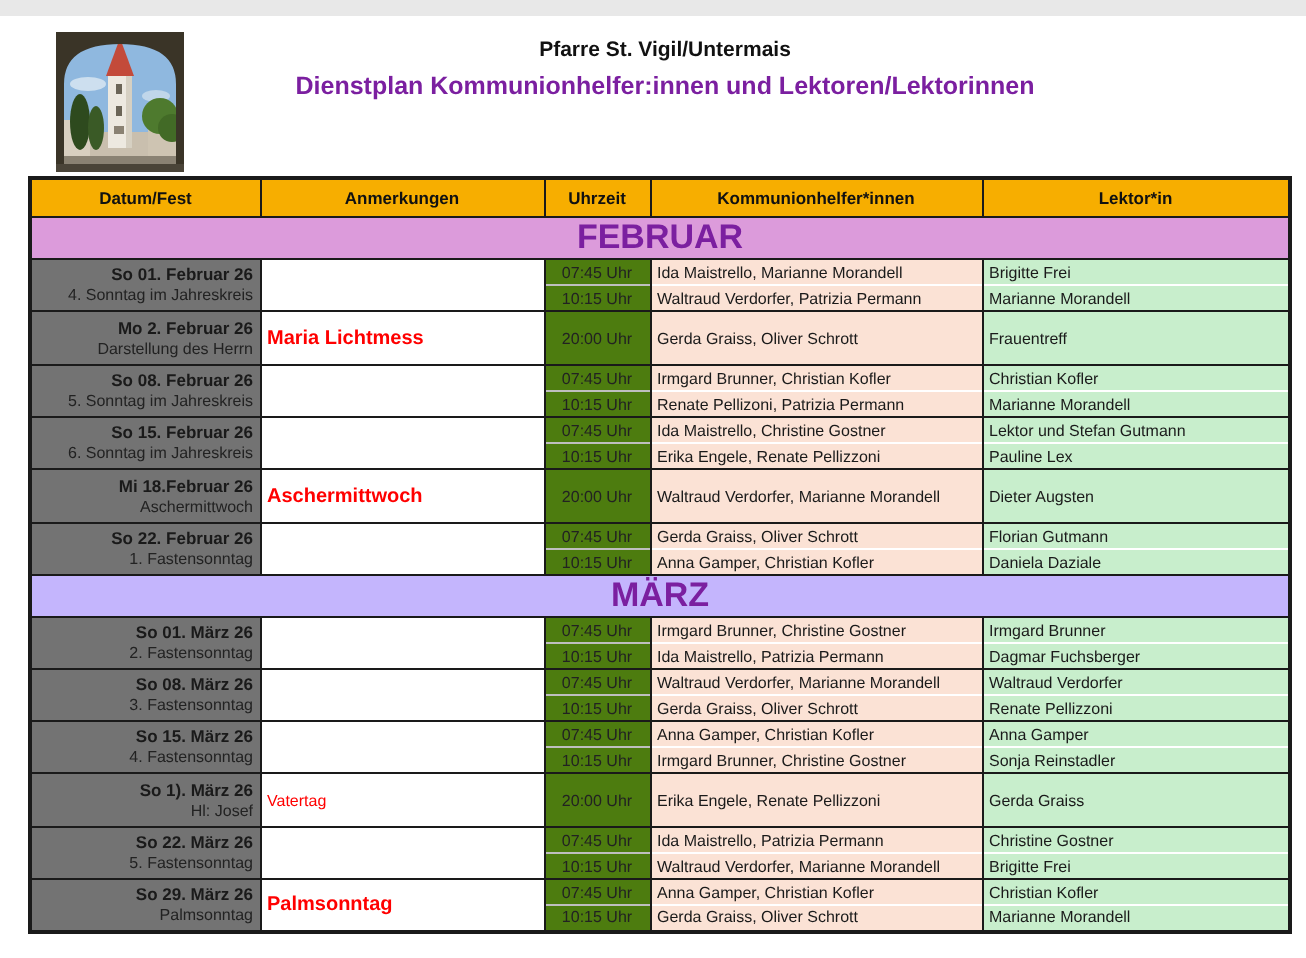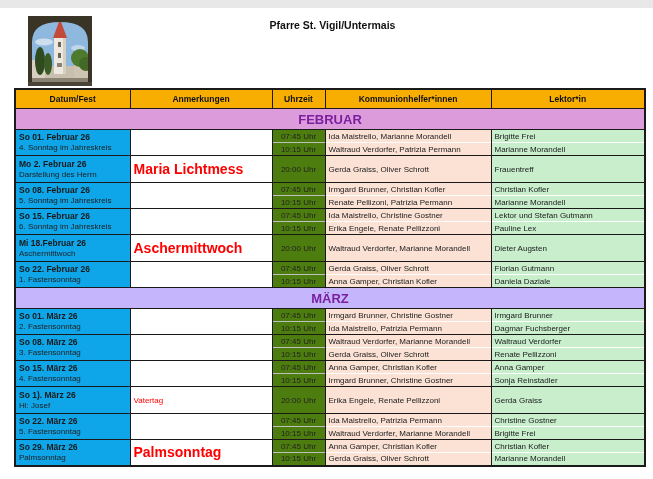--- a/index.html
+++ b/index.html
@@ -28,34 +28,34 @@
     border:1px solid #1a1a1a;padding:2px 2px;color:#111;
   }
   td{
     font-size:8px;vertical-align:middle;padding:0 3px;
     border-left:1px solid #1a1a1a;border-right:1px solid #1a1a1a;
     overflow:hidden;white-space:nowrap;
   }
   tr.svc{height:13px;}
   tr.svc-single{height:27px;}
   td.banner{
-    height:20px;text-align:center;font-weight:bold;font-size:13px;
+    height:20px;text-align:center;font-weight:bold;font-size:17px;
     color:var(--accent);border:1.5px solid #1a1a1a;white-space:nowrap;
   }
   tr.group-start td{border-top:1.5px solid #1a1a1a;}
   tr.subrow td.time{border-top:1px solid #bfbfbf;}
   tr.subrow td.helpers, tr.subrow td.lektor{border-top:1px solid #ffffff;}
-  td.date-cell{background:#0ea5e9;}
+  td.date-cell{background:#737373;text-align:right;}
   td.note-cell{background:#fff;}
   td.time{background:#4d7c0f;text-align:center;color:#222;}
   td.helpers{background:var(--helpers-bg);}
   td.lektor{background:var(--lektor-bg);}
   .date-line1{font-weight:bold;font-size:8.5px;line-height:11px;}
   .date-line2{font-weight:normal;font-size:8px;line-height:10px;color:#222;}
-  .note-bold{color:var(--note-red);font-weight:bold;font-size:14px;}
+  .note-bold{color:var(--note-red);font-weight:bold;font-size:10px;}
   .note-regular{color:var(--note-red);font-weight:normal;font-size:8px;}
 </style>
 </head>
 <body>
 
 <div>
   <div class="top-strip"></div>
 
   <div class="doc-header">
     <svg class="church" width="64" height="70" viewBox="0 0 64 70">
@@ -75,20 +75,21 @@
       <polygon points="32,3 25,22 39,22" fill="#C34A3A"></polygon>
       <line x1="32" y1="0" x2="32" y2="4" stroke="#333" stroke-width="1"></line>
       <rect x="30" y="26" width="3" height="5" fill="#6B6557"></rect>
       <rect x="30" y="37" width="3" height="5" fill="#6B6557"></rect>
       <rect x="29" y="47" width="5" height="4" fill="#8A8273"></rect>
       <path d="M0,0 H64 V70 H60 V26 Q60 6 32 6 Q4 6 4 26 V70 H0 Z" fill="#3A3427"></path>
       <rect x="0" y="66" width="64" height="4" fill="#4A4438"></rect>
     </svg>
     <div class="titles">
       <div class="parish">Pfarre St. Vigil/Untermais</div>
+      <div class="doc-title">Dienstplan Kommunionhelfer:innen und Lektoren/Lektorinnen</div>
     </div>
   </div>
 
   <table class="schedule">
     <colgroup>
       <col class="c-date">
         <col class="c-note">
         <col class="c-time">
         <col class="c-helpers">
         <col class="c-lektor">

